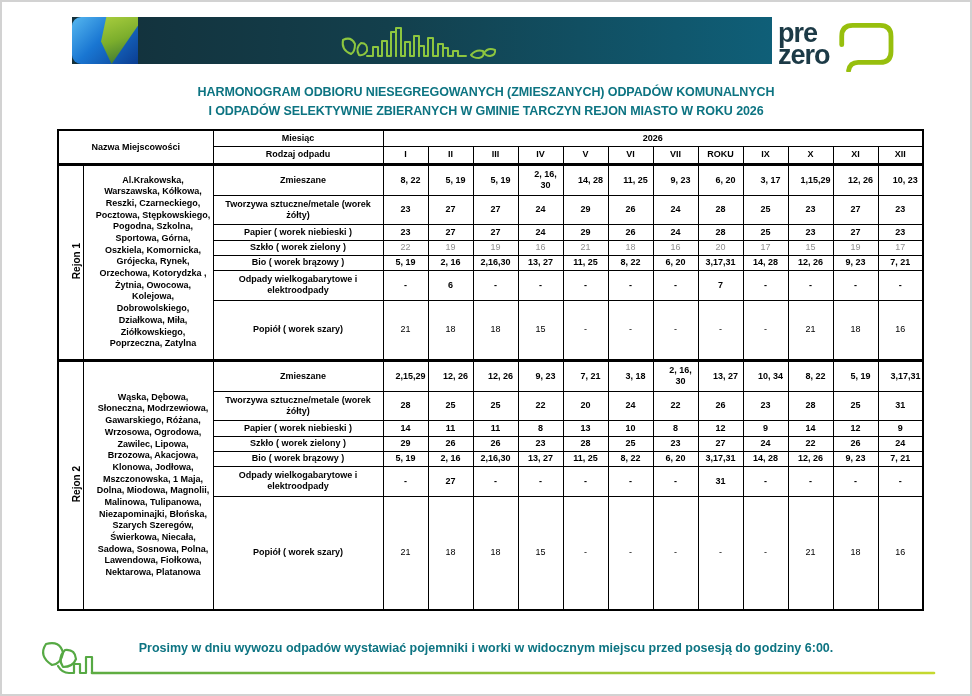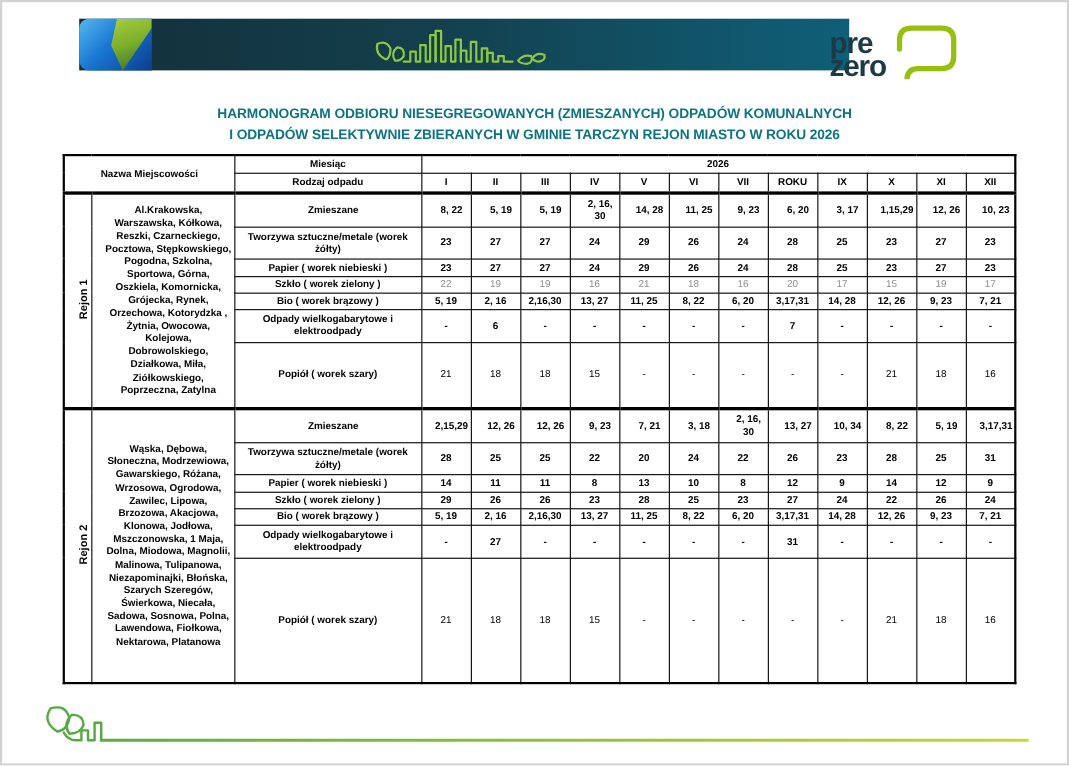--- a/index.html
+++ b/index.html
@@ -12,26 +12,26 @@
   .top{height:64px;position:relative;}
   .banner{position:absolute;left:70px;top:15px;width:700px;height:47px;
     background:linear-gradient(90deg,#13303a 0%,#133f4c 45%,#0f5f78 100%);}
   .brand-icon{position:absolute;left:0;top:0;width:66px;height:47px;
     border-radius:9px 0 0 9px;overflow:hidden;
     background:linear-gradient(135deg,#56b8f0 0%,#1976d2 45%,#0b3d91 100%);}
   .brand-leaf{position:absolute;left:0;top:0;width:100%;height:100%;
     background:linear-gradient(160deg,#b9d945 0%,#7cae2c 55%,#2f6b33 100%);
     clip-path:polygon(52% 0%, 100% 0%, 100% 18%, 60% 100%, 44% 52%);}
   .skyline{position:absolute;left:50%;top:7px;transform:translateX(-50%);}
-  .prezero{position:absolute;left:752px;top:16px;display:flex;align-items:flex-end;}
+  .prezero{position:absolute;left:776px;top:16px;display:flex;align-items:center;}
   .prezero .wordmark{font-weight:bold;color:#1c3a46;font-size:27px;line-height:0.80;
     letter-spacing:-1px;text-align:left;}
   .prezero svg{margin-left:4px;margin-top:2px;}
   
-  .title{margin-top:28px;text-align:center;color:#0d7482;font-weight:bold;
+  .title{margin-top:17px;text-align:center;color:#0d7482;font-weight:bold;
     font-size:12.5px;line-height:1.55;letter-spacing:-0.1px;}
   
   table.sched{border-collapse:collapse;table-layout:fixed;margin:7px 0 0 55px;
     border:2px solid #000;width:865px;}
   table.sched td{border:1px solid #000;padding:1px 2px;text-align:center;
     vertical-align:middle;font-size:9px;font-weight:bold;overflow:hidden;}
   td.h{font-size:9.5px;}
   td.nazwa{vertical-align:top;padding-top:3px;}
   tr.hr1 td{height:13px;}
   tr.hr2 td{height:14px;border-bottom:2px solid #14b8a6;}
@@ -333,20 +333,21 @@
           <td class="val m">-</td>
           <td class="val m">-</td>
           <td class="val m">-</td>
           <td class="val m">21</td>
           <td class="val m">18</td>
           <td class="val m">16</td>
         </tr>
       </tbody>
   </table>
 
+  <div class="notice">Prosimy w dniu wywozu odpadów wystawiać pojemniki i worki w widocznym miejscu przed posesją do godziny 6:00.</div>
 
   <svg class="bottom-deco" width="904" height="42" viewBox="0 0 904 42" fill="none">
     <defs>
       <linearGradient id="lineGrad" x1="0" y1="0" x2="904" y2="0" gradientUnits="userSpaceOnUse">
         <stop offset="0" stop-color="#56a944"></stop>
         <stop offset="1" stop-color="#c6d92f"></stop>
       </linearGradient>
     </defs>
     <g stroke="#56a944" stroke-width="2.2" stroke-linecap="round" stroke-linejoin="round">
       <path d="M16 27 Q2 18 10 6 Q24 2 27 15 Q25 26 16 27 Z"></path>

